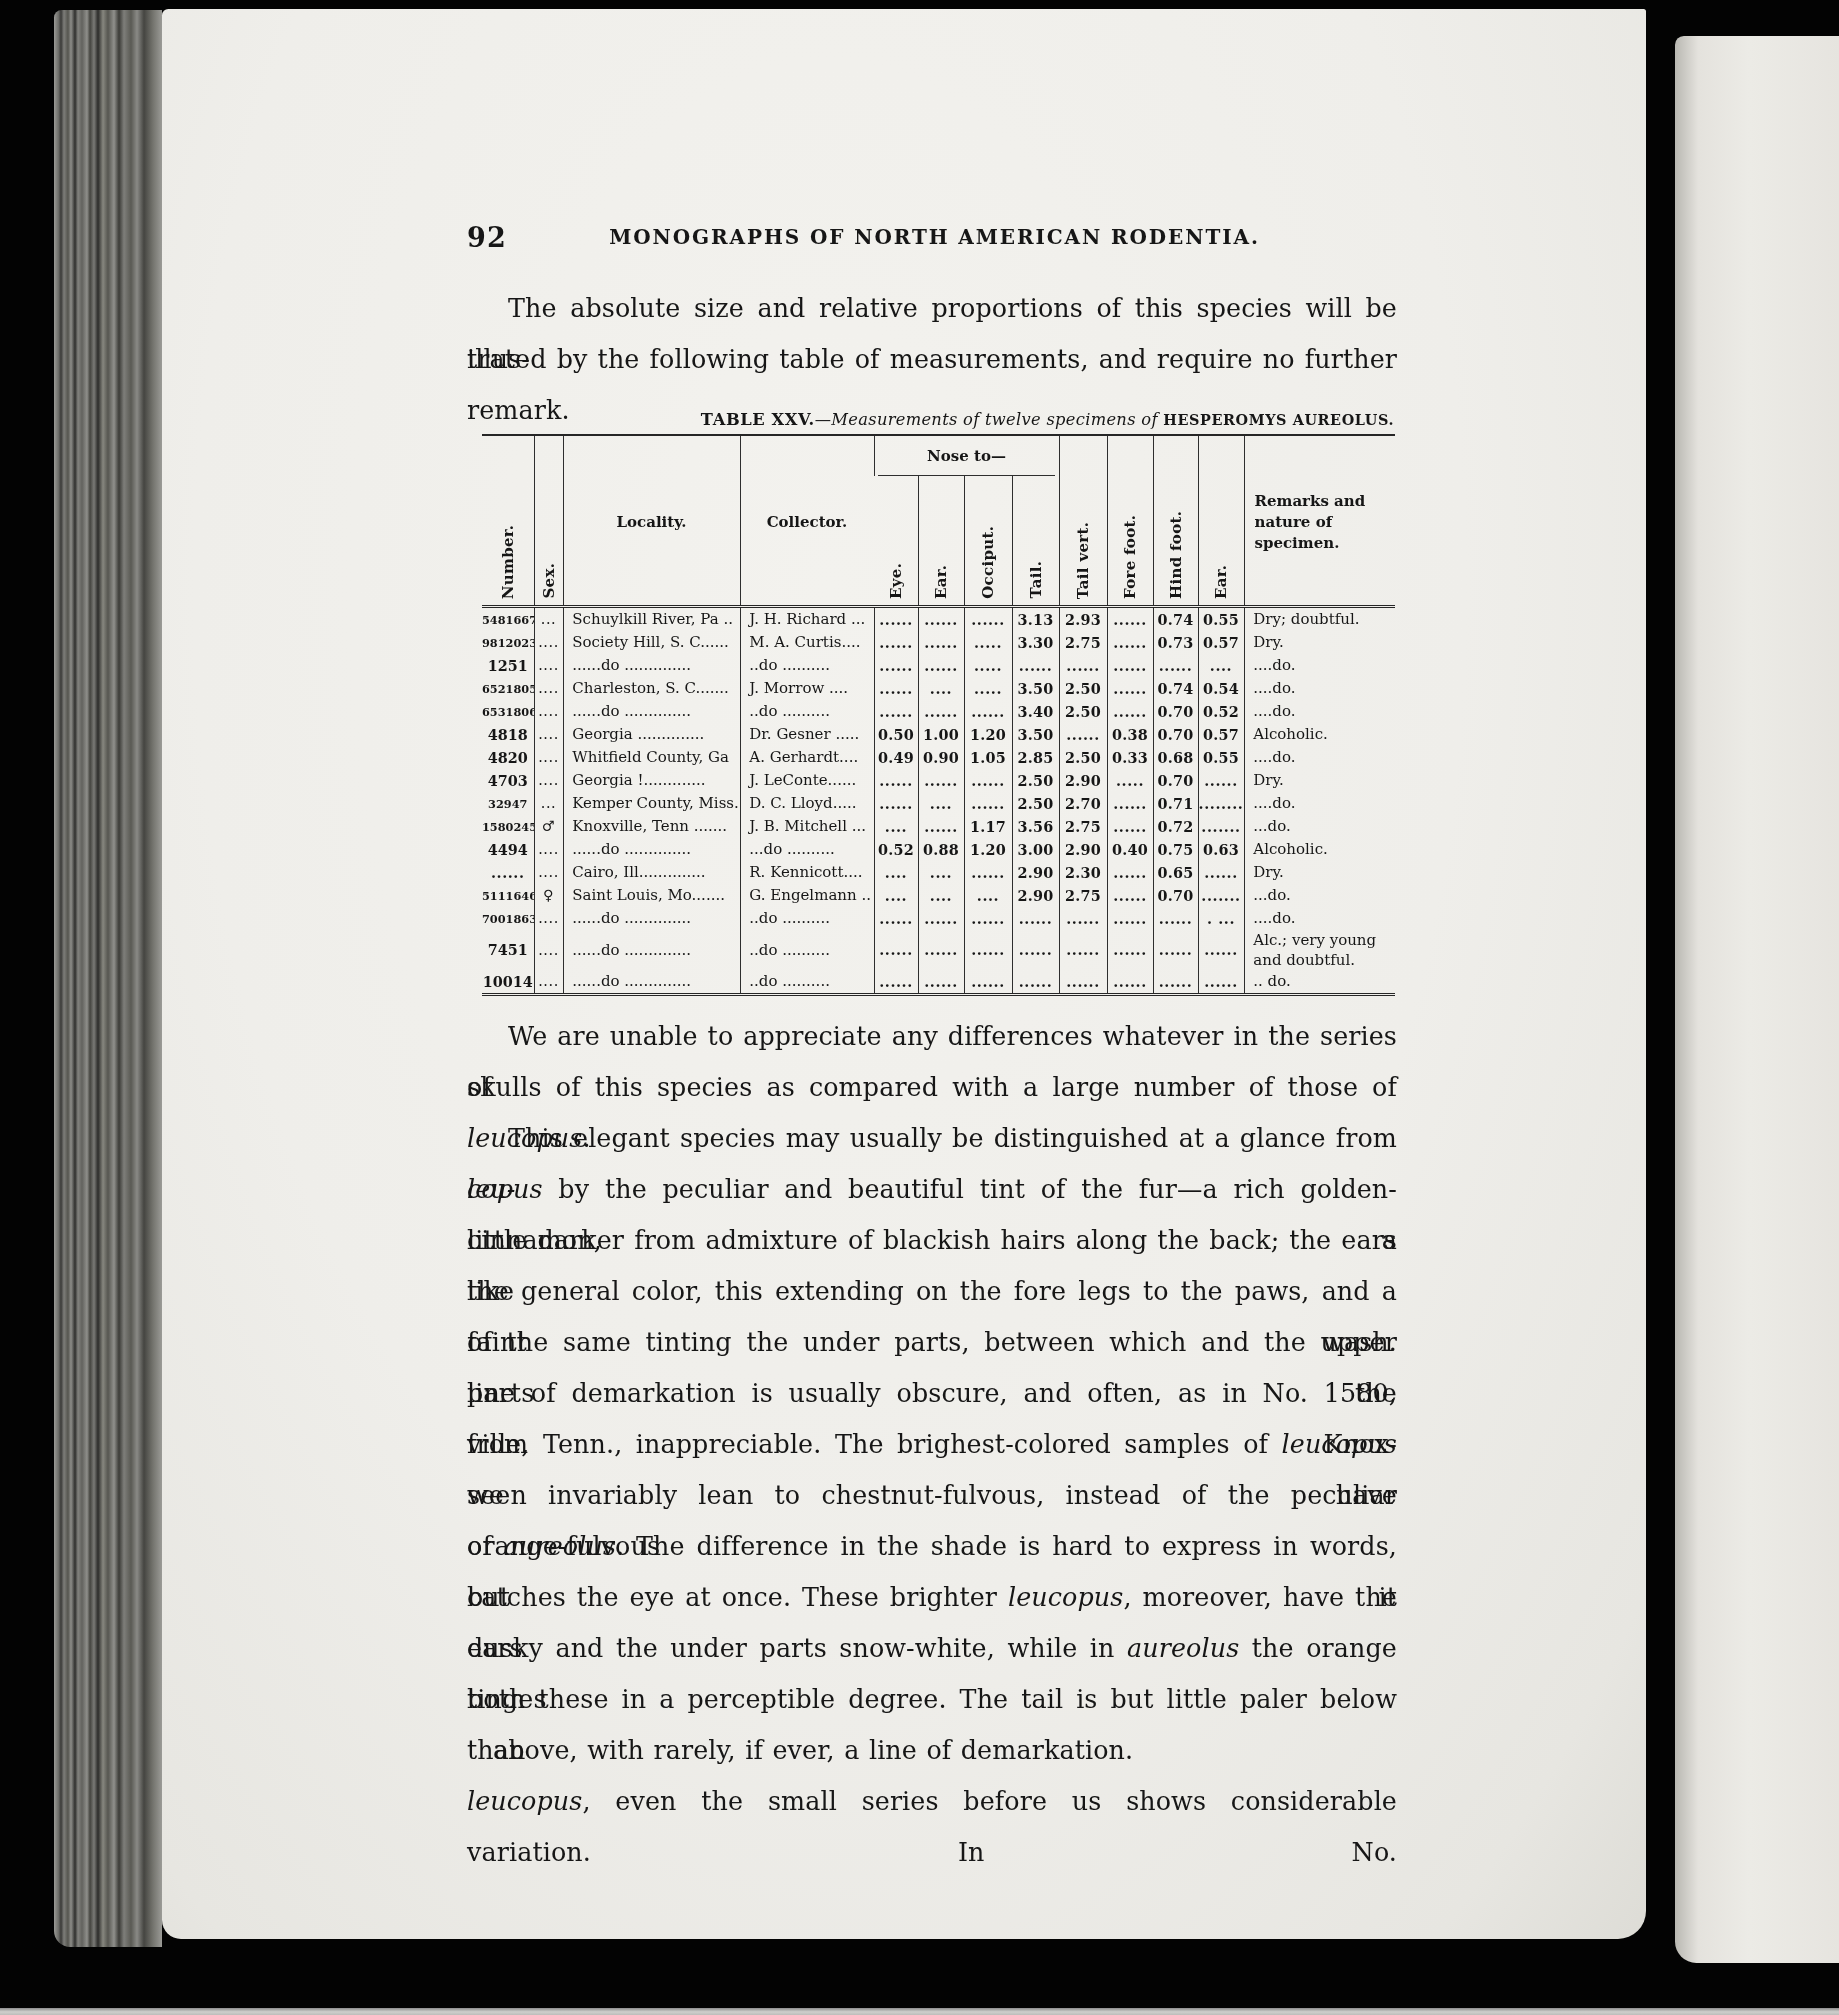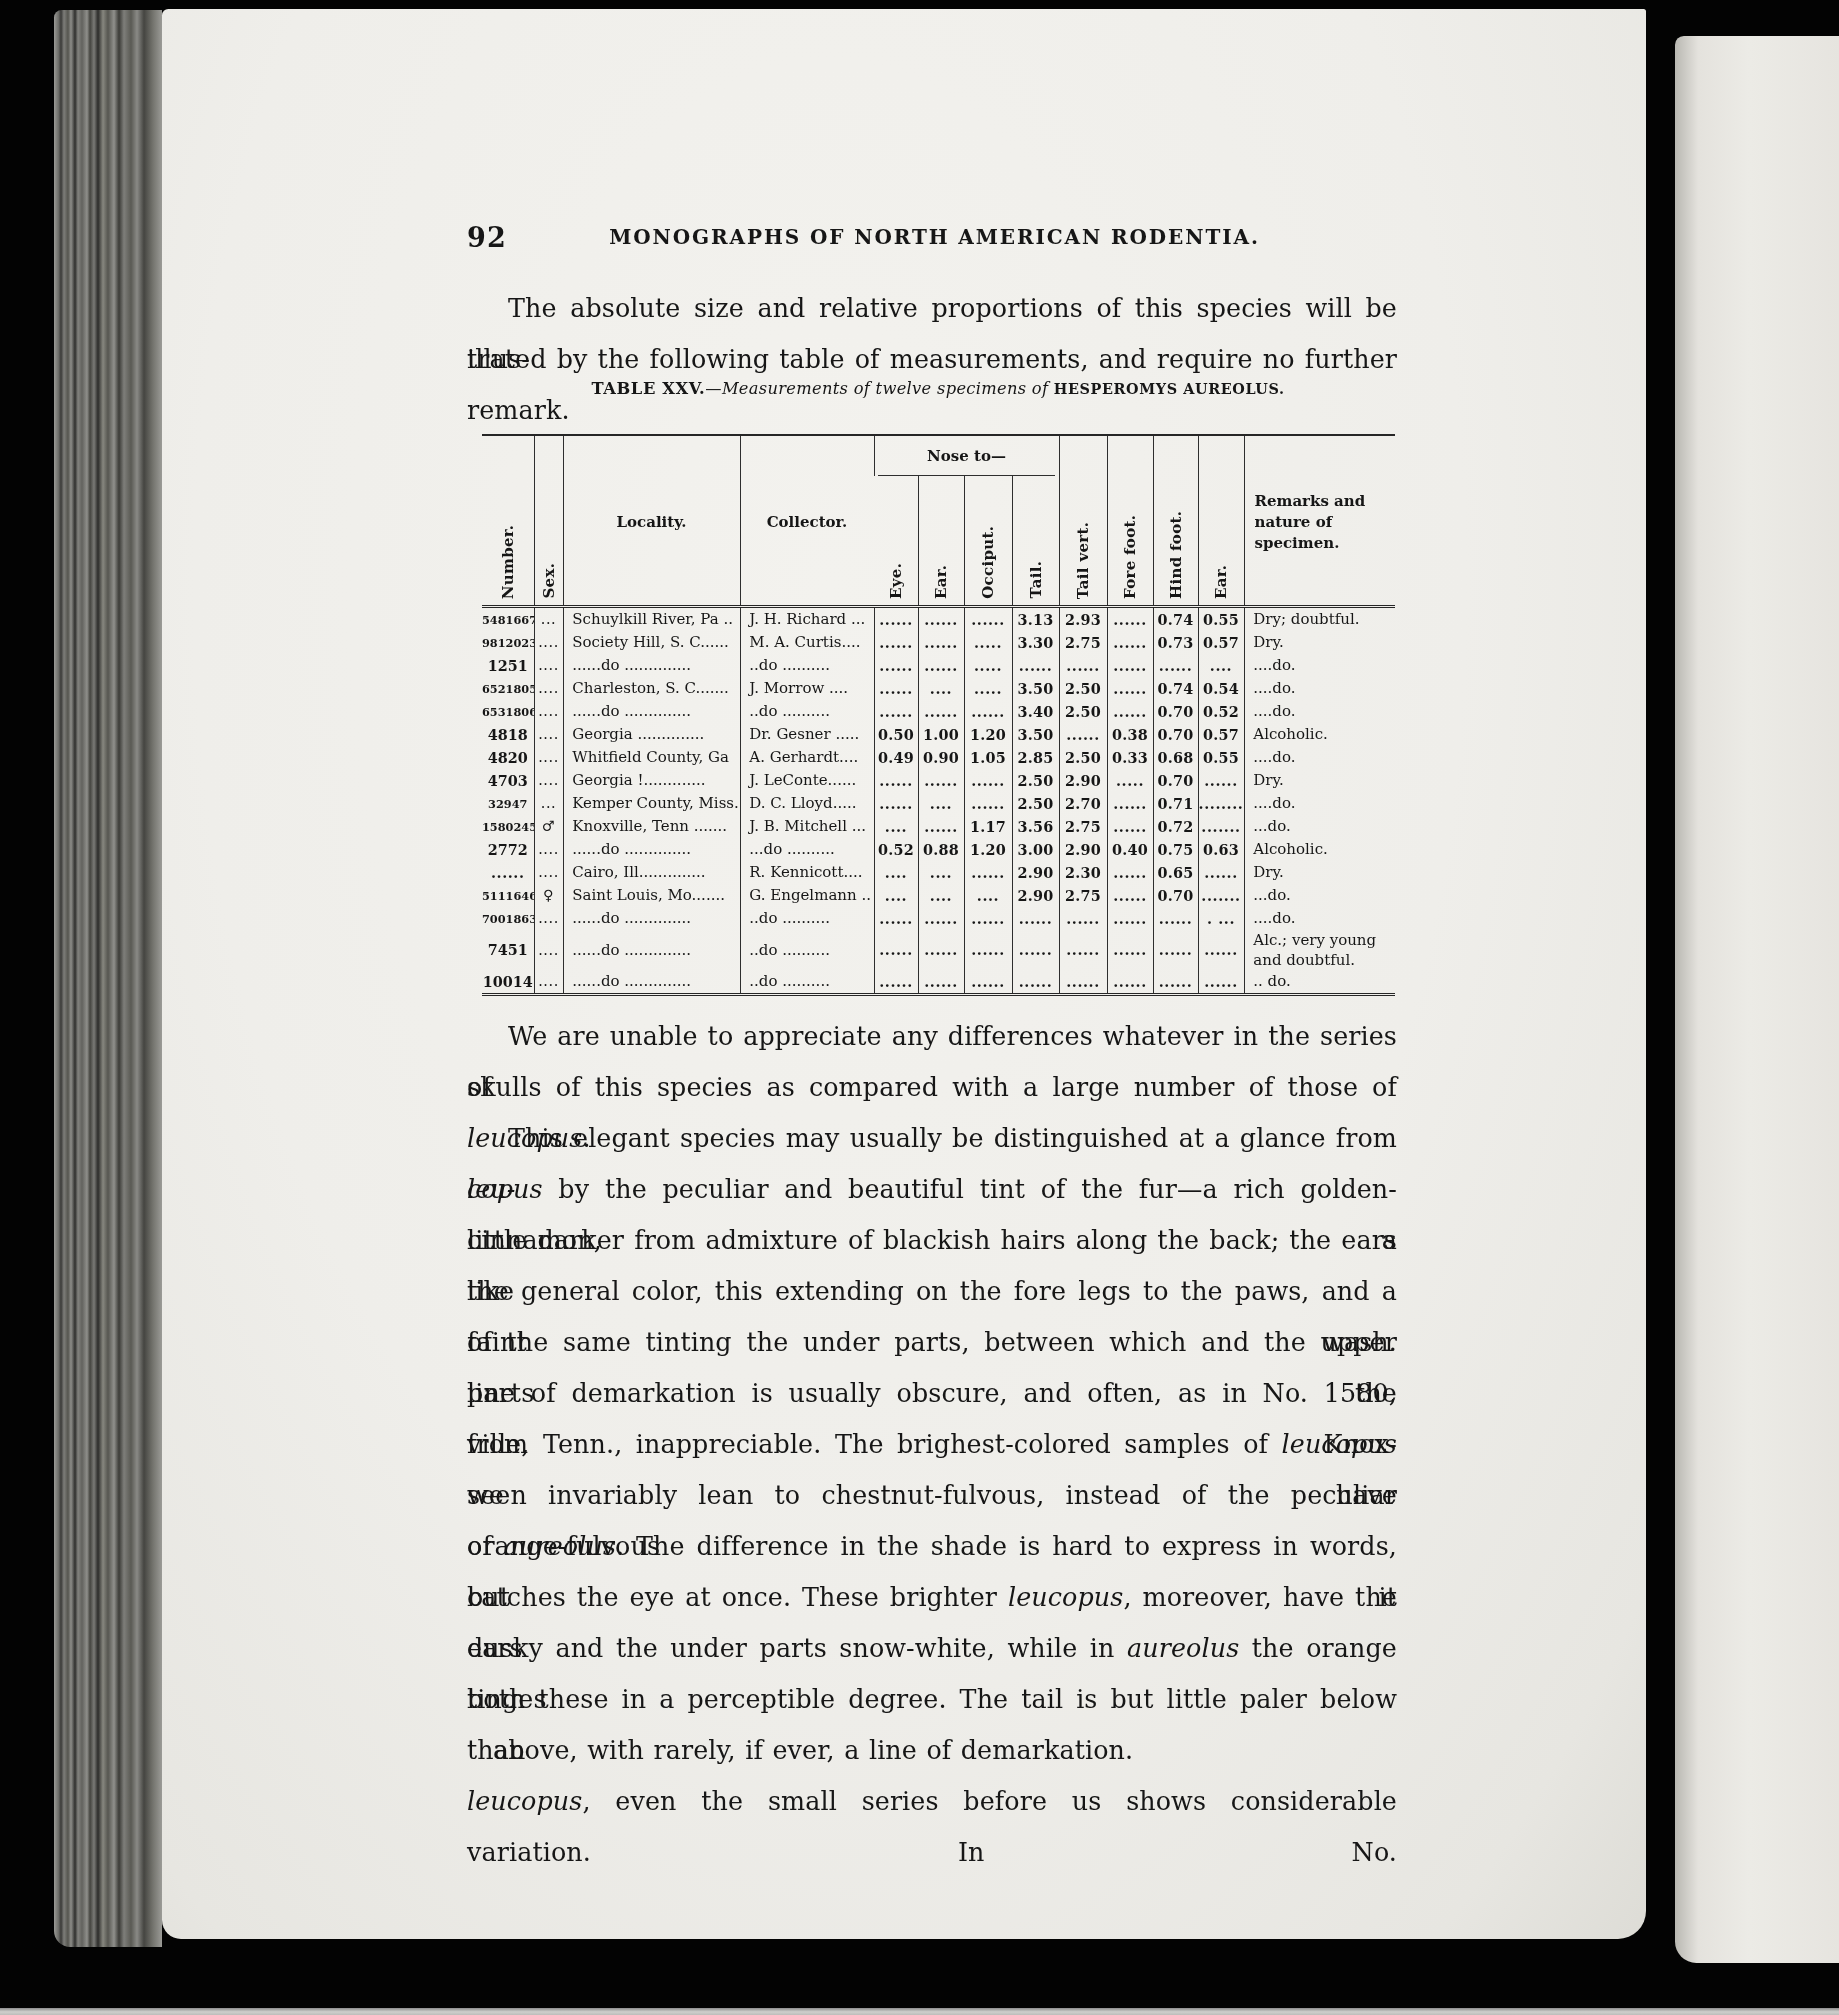--- a/index.html
+++ b/index.html
@@ -49,21 +49,21 @@
   #body-text{top:1002px;}
   .para{margin:0;}
   .tline{
     font-size:25.4px;line-height:51px;height:51px;white-space:normal;
     text-align:justify;text-align-last:justify;letter-spacing:0.1px;word-spacing:1.3px;
   }
   .tline.indent{text-indent:41px;}
   .tline.lastleft{text-align-last:left;margin-left:26px;}
   
   .tbl-caption{
-    position:absolute;left:320px;top:370px;width:912px;text-align:center;
+    position:absolute;left:320px;top:401px;width:912px;text-align:right;
     font-size:16.3px;letter-spacing:0.3px;white-space:nowrap;
   }
   .cap-label{font-weight:bold;letter-spacing:0.6px;}
   .cap-desc{font-style:italic;}
   .cap-species{font-weight:bold;font-size:14.4px;letter-spacing:0.6px;}
   
   .tblwrap{position:absolute;left:320px;top:425px;width:912px;}
   table.meas{
     width:912px;table-layout:fixed;border-collapse:collapse;
     border-top:2.5px solid #262626;border-bottom:3.8px double #262626;
@@ -357,21 +357,21 @@
             <td class="m"><span class="dots">......</span></td>
             <td class="m">1.17</td>
             <td class="m">3.56</td>
             <td class="m">2.75</td>
             <td class="m"><span class="dots">......</span></td>
             <td class="m">0.72</td>
             <td class="m"><span class="dots">.......</span></td>
             <td class="rem">...do.</td>
           </tr>
           <tr>
-            <td class="num">2772</td>
+            <td class="num">4494</td>
             <td class="sex"><span class="dots">....</span></td>
             <td class="loc">......do ..............</td>
             <td class="colr">...do ..........</td>
             <td class="m">0.52</td>
             <td class="m">0.88</td>
             <td class="m">1.20</td>
             <td class="m">3.00</td>
             <td class="m">2.90</td>
             <td class="m">0.40</td>
             <td class="m">0.75</td>

